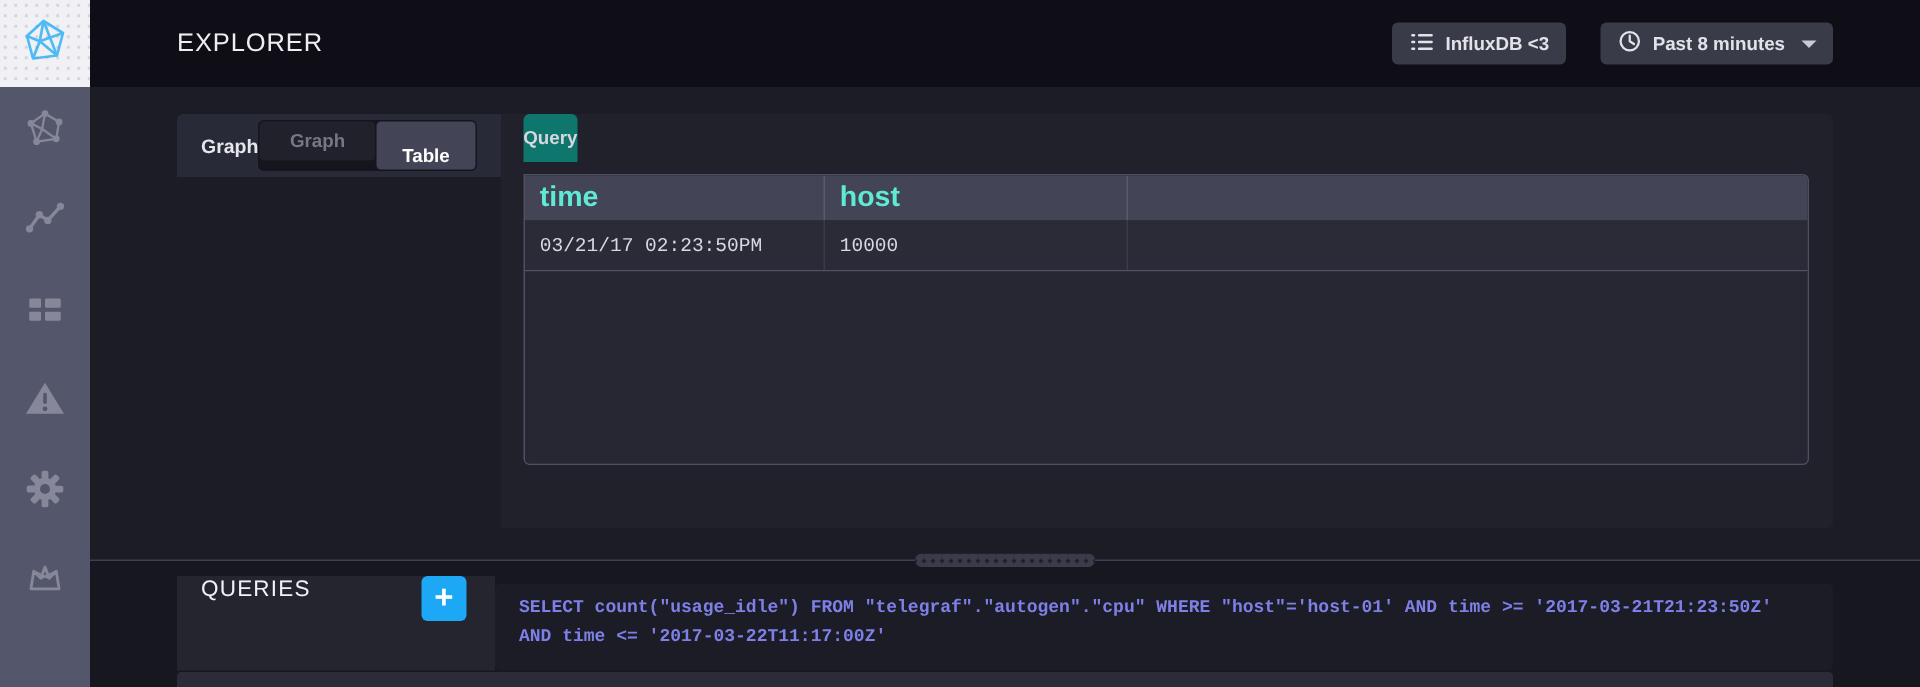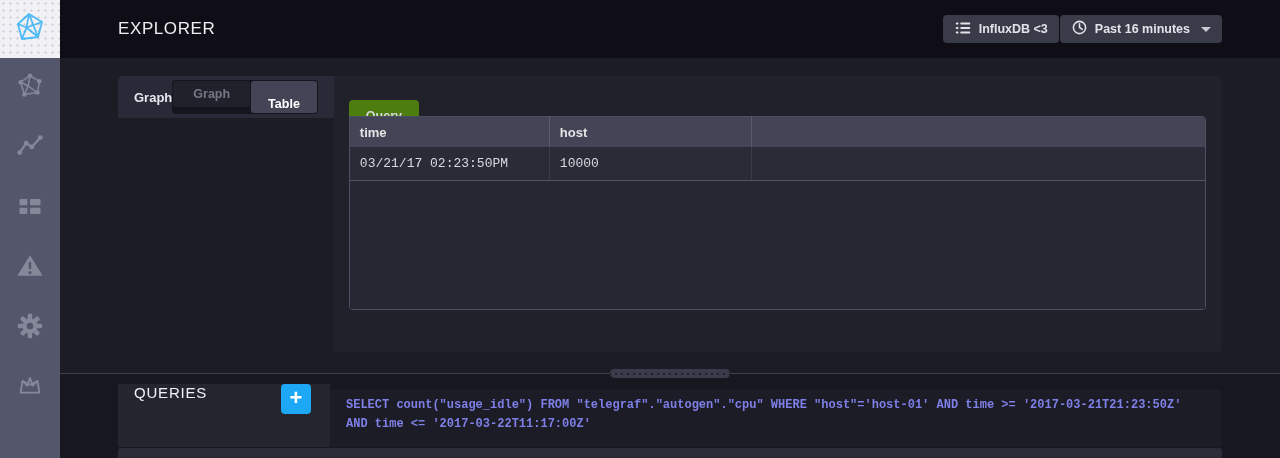--- a/index.html
+++ b/index.html
@@ -13,21 +13,21 @@
   .sidebar { position:absolute; left:0; top:0; width:60px; height:458px; background:#54566B; }
   .logo-block { width:60px; height:58px; background:#F0F0F5; display:flex; align-items:center; justify-content:center;
                 background-image:radial-gradient(rgba(84,86,107,0.18) 1px, transparent 1.2px); background-size:7px 7px; }
   .side-item { width:60px; height:60px; display:flex; align-items:center; justify-content:center; cursor:pointer; }
   .side-item svg { opacity:0.78; }
 
   
   .topbar { position:absolute; left:60px; top:0; width:1220px; height:58px; background:#0F0E16;
             display:flex; align-items:center; }
   .page-title { color:#EDEDF2; font-size:17px; font-weight:500; letter-spacing:0.6px; padding-left:58px; }
-  .topbar-right { margin-left:auto; padding-right:58px; display:flex; gap:1px; }
+  .topbar-right { margin-left:auto; padding-right:58px; display:flex; gap:23px; }
   .tb-btn { height:28px; background:#393B48; border:none; border-radius:4px; display:flex; align-items:center;
             gap:7px; padding:0 11px; color:#E2E3E9; font-size:12.5px; font-weight:bold;
             font-family:"Liberation Sans", sans-serif; cursor:pointer; }
   .caret { width:0; height:0; border-left:5px solid transparent; border-right:5px solid transparent;
            border-top:5px solid #C8C9D2; margin-left:4px; }
 
   
   .main { position:absolute; left:60px; top:58px; width:1220px; height:400px; background:#1B1C24; }
   .bottom-zone { position:absolute; left:0; top:316px; width:1220px; height:84px; background:#17181F; }
   .divider-line { position:absolute; left:0; top:315px; width:1220px; height:1px; background:#3E3F50; }
@@ -40,30 +40,30 @@
   .graph-panel { position:absolute; left:58px; top:18px; width:1104px; height:276px; border-radius:4px;
                  overflow:hidden; display:flex; flex-direction:row; }
   .panel-header { height:42px; background:#292A38; display:flex; align-items:center; padding:0 16px; flex:none; }
   .panel-title { color:#E6E7ED; font-size:13px; font-weight:bold; }
   .view-toggle { margin-left:auto; display:flex; background:#14151D; border-radius:4px; overflow:hidden; padding:1px; gap:1px; }
   .toggle-btn { height:26px; border:none; font-family:"Liberation Sans", sans-serif; font-size:12.5px;
                 cursor:pointer; border-radius:3px; }
   .toggle-btn.inactive { background:#20212B; color:#75778476; color:#757784; padding:0 20px; font-weight:bold; }
   .toggle-btn.active { background:#434456; color:#FFFFFF; padding:16px 17px; font-weight:bold; }
   .panel-body { flex:1; background:#20212B; position:relative; }
-  .query-tab { position:absolute; left:15px; top:24px; height:32px; padding:0 17px; background:#4d7c0f;
+  .query-tab { position:absolute; left:15px; top:0; height:32px; padding:0 0; background:#0f766e;
                border-radius:4px 4px 0 0; display:flex; align-items:center; color:#D6D7DF;
                font-size:12.5px; font-weight:bold; cursor:pointer; }
 
   
   .data-table { position:absolute; left:15px; right:16px; top:40px; height:194px;
                 border:1px solid #4E4F62; border-radius:0 4px 4px 4px;
                 display:flex; flex-direction:column; overflow:hidden; }
   .t-head { height:30px; background:#434456; display:flex; flex:none; }
-  .t-head .cell { border-right:1px solid rgba(255,255,255,0.13); color:#e5e5e5; font-size:13px; font-weight:bold; }
+  .t-head .cell { border-right:1px solid rgba(255,255,255,0.13); color:#5eead4; font-size:19px; font-weight:bold; }
   .t-row { height:34px; background:#2A2B37; display:flex; flex:none; border-bottom:1px solid rgba(130,132,155,0.45); }
   .t-row .cell { border-right:1px solid rgba(255,255,255,0.08); color:#D8D9DF; font-size:13px;
                  font-family:"Liberation Mono","DejaVu Sans Mono",monospace; }
   .cell { display:flex; align-items:center; padding-left:10px; }
   .c-time { width:200px; flex:none; } .c-count { width:202px; flex:none; } .c-rest { flex:1; border-right:none !important; }
   .t-empty { flex:1; background:#262732; }
 
   
   .queries-panel { position:absolute; left:58px; top:326px; width:1104px; height:63px; display:flex; }
   .queries-left { width:212px; flex:none; background:#24252F; display:flex; 
@@ -185,21 +185,21 @@
         </span>
         <span>InfluxDB &lt;3</span>
       </button>
       <button class="tb-btn">
         <span>
           <svg width="17" height="17" viewBox="0 0 20 20" fill="none" stroke="#E2E3E9" stroke-width="1.8" stroke-linecap="round">
             <circle cx="10" cy="10" r="7.2"></circle>
             <path d="M10 10 L10 5.6 M10 10 L13.3 12.2"></path>
           </svg>
         </span>
-        <span>Past 16 minutes</span>
+        <span>Past 8 minutes</span>
         <span class="caret"></span>
       </button>
     </div>
   </header>
 
   <main class="main">
     <div class="bottom-zone"></div>
     <div class="divider-line"></div>
 
     <section class="graph-panel">

